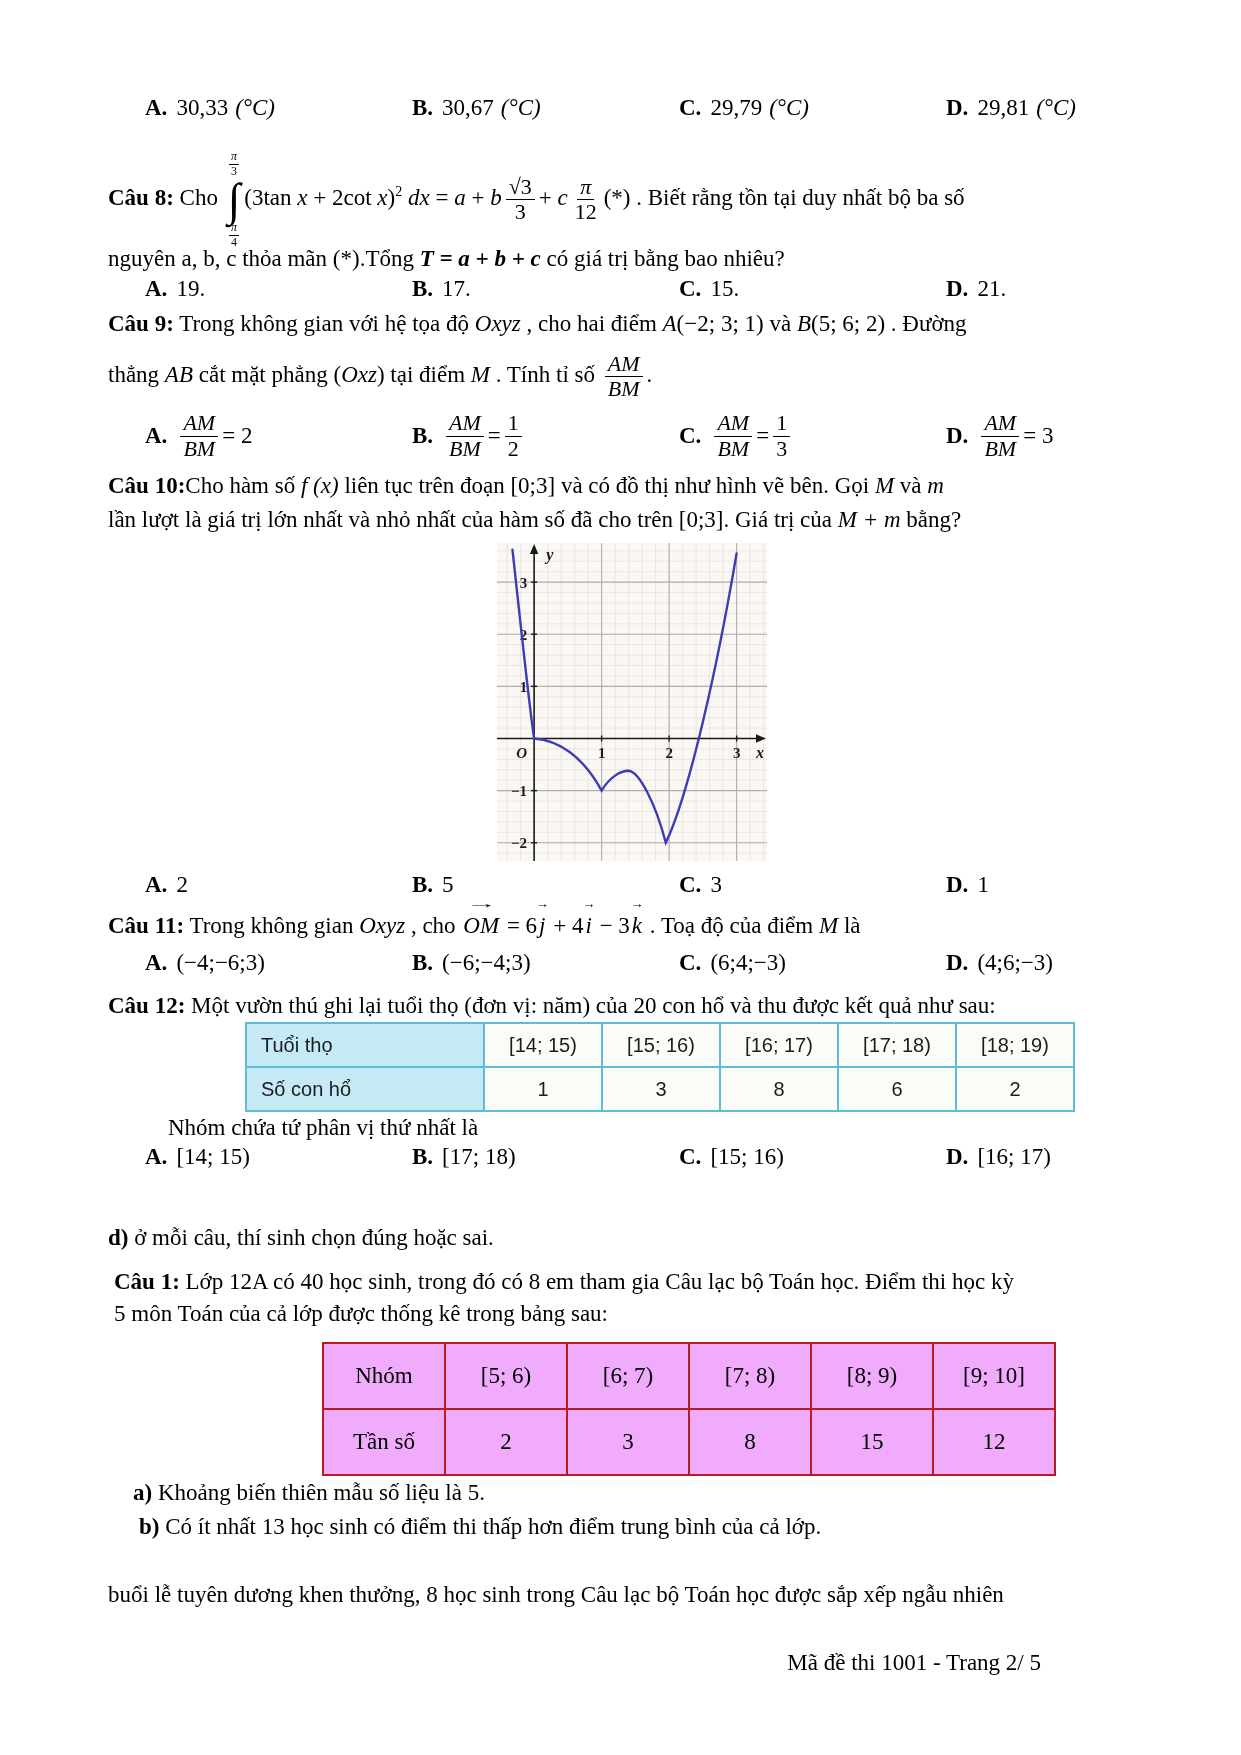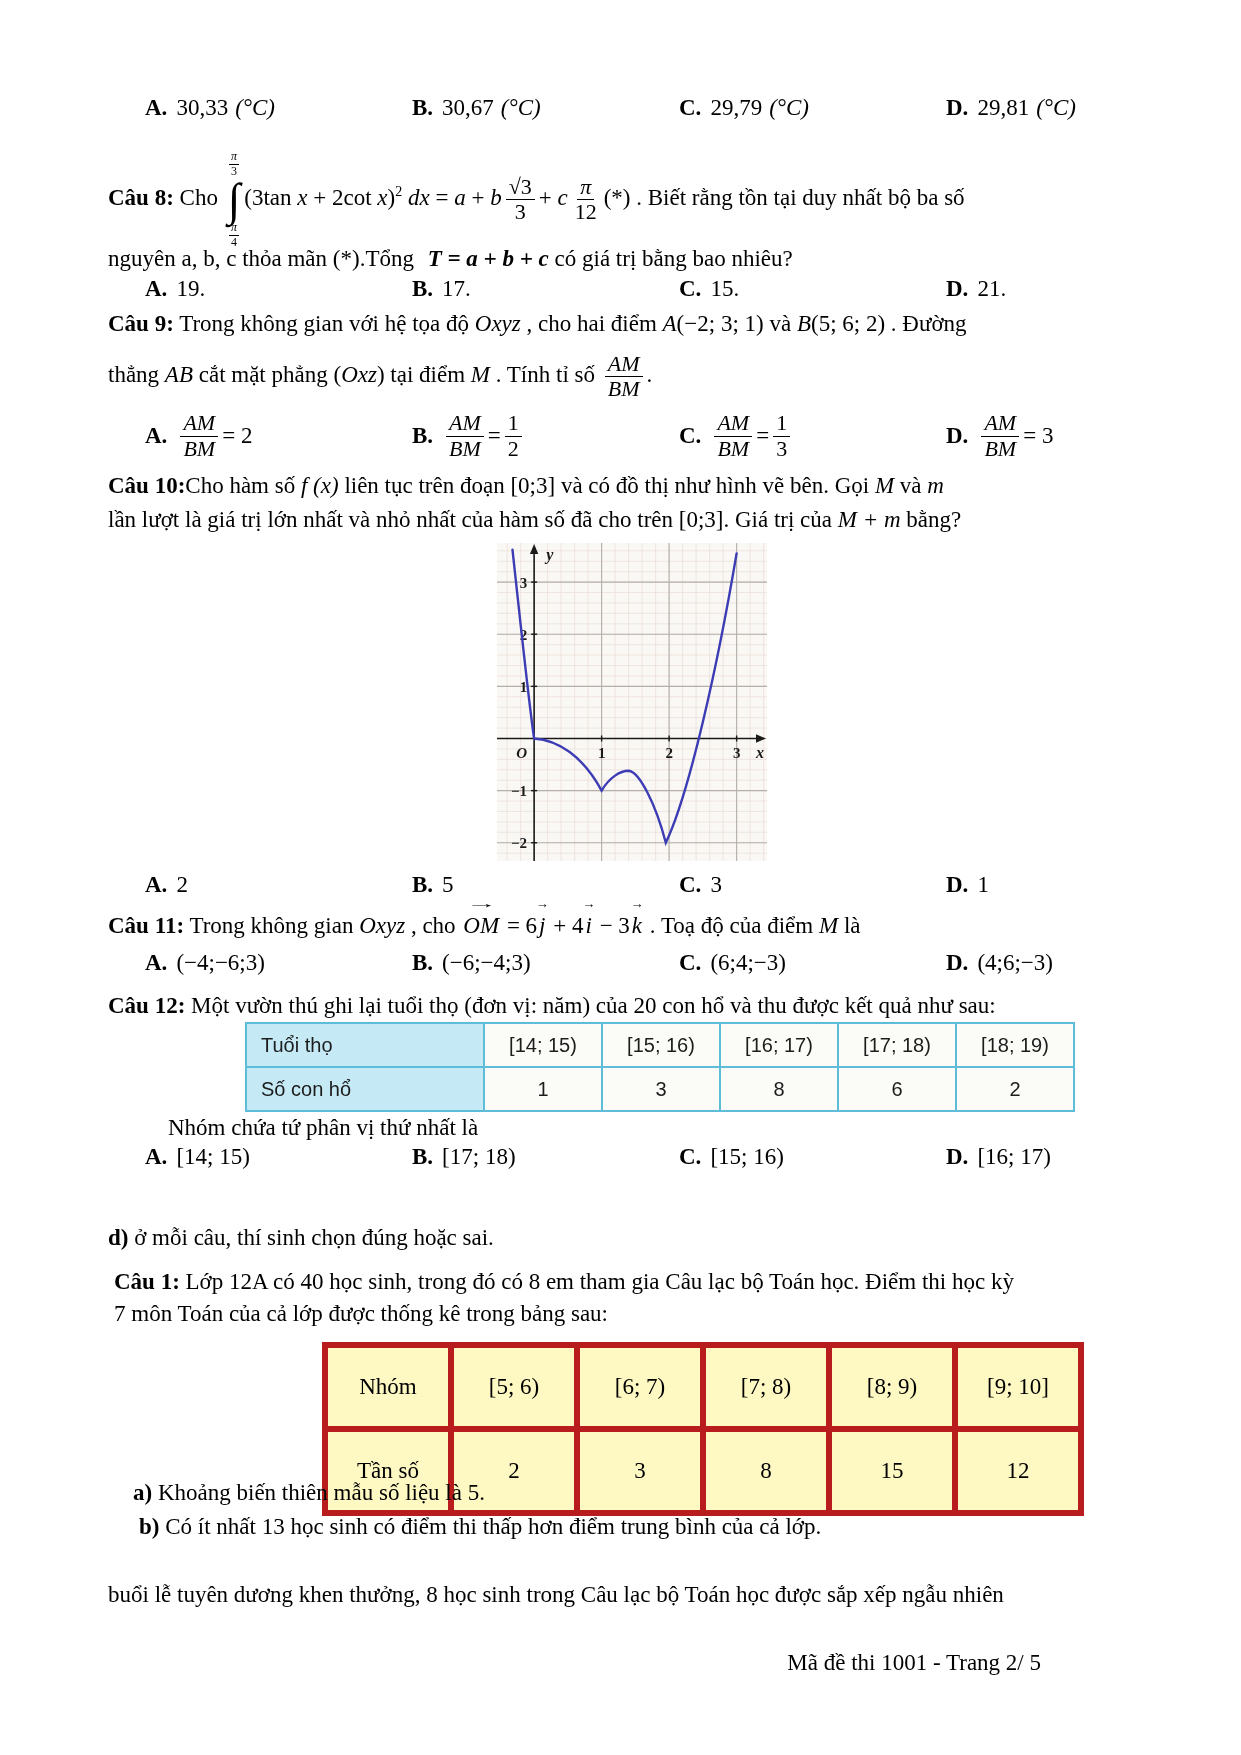--- a/index.html
+++ b/index.html
@@ -4,21 +4,21 @@
 <style>
   html,body{margin:0;padding:0;background:#fff;}
   .page{position:relative;width:1241px;height:1755px;background:#ffffff;
         font-family:"Liberation Serif",serif;font-size:23px;color:#000;overflow:hidden;}
   .row{position:absolute;left:108px;right:40px;line-height:32px;white-space:nowrap;}
   .optrow{position:absolute;left:145px;right:30px;display:flex;align-items:center;white-space:nowrap;}
   .opt{flex:0 0 267px;display:flex;align-items:center;}
   .opt:last-child{flex:0 0 auto;}
   .lt{font-weight:bold;margin-right:9px;}
   .it{font-style:italic;}
-  .bi{font-weight:bold;font-style:italic;margin-left:8px;}
+  .bi{font-weight:bold;font-style:italic;}
   .qlabel{font-weight:bold;}
   .unit{font-style:italic;margin-left:7px;}
   sup{font-size:14px;}
   .frac{display:inline-flex;flex-direction:column;align-items:center;vertical-align:middle;
         line-height:1.12;margin:0 4px;text-align:center;font-size:22px;}
   .frac .fn{border-bottom:1.5px solid #000;padding:0 3px;display:block;}
   .frac .fd{padding:0 3px;display:block;}
   .intwrap{display:inline-flex;flex-direction:column;align-items:center;vertical-align:middle;
            margin:0 4px;line-height:1;}
   .intsign{font-size:46px;line-height:.92;font-style:italic;}
@@ -28,21 +28,21 @@
   .vec .arr{position:absolute;left:50%;transform:translateX(-50%);top:-13px;font-size:13px;
             font-style:normal;line-height:1;}
   .vec.wide .arr{transform:translateX(-50%) scaleX(2.4);}
   
   .t1{position:absolute;left:245px;top:1022px;border-collapse:collapse;
       font-family:"Liberation Sans",sans-serif;font-size:20px;color:#1c1c1c;border-radius:14px;}
   .t1 td{border:2px solid #5fbcd9;height:40px;text-align:center;background:#fbfbf7;min-width:114px;}
   .t1 td.hd{background:#c6e9f6;text-align:left;padding:0 14px;min-width:208px;}
   
   .t2{position:absolute;left:322px;top:1342px;border-collapse:collapse;font-size:23px;}
-  .t2 td{border:6px solid #b91c1c;height:56px;text-align:center;min-width:100px;padding:11px 10px;background:#fef9c3;}
+  .t2 td{border:2px solid #b91c1c;height:56px;text-align:center;min-width:100px;padding:4px 10px;background:#f0abfc;}
   .graph{position:absolute;left:497px;top:543px;width:270px;height:318px;}
   .footer{position:absolute;right:200px;top:1650px;font-size:23px;}
 </style>
 </head>
 <body>
 
 <div class="page">
 
   <div class="optrow" style="top:95px">
     <span class="opt">
@@ -330,21 +330,21 @@
       </span>
     <span class="opt">
         <b class="lt">D.</b>
         <span>[16; 17)</span>
       </span>
   </div>
 
   <div class="row" style="top:1222px"><b>d)</b><span> ở mỗi câu, thí sinh chọn đúng hoặc sai.</span></div>
 
   <div class="row" style="top:1266px;left:114px"><b class="qlabel">Câu 1:</b><span> Lớp 12A có 40 học sinh, trong đó có 8 em tham gia Câu lạc bộ Toán học. Điểm thi học kỳ</span></div>
-  <div class="row" style="top:1298px;left:114px"><span>7 môn Toán của cả lớp được thống kê trong bảng sau:</span></div>
+  <div class="row" style="top:1298px;left:114px"><span>5 môn Toán của cả lớp được thống kê trong bảng sau:</span></div>
 
   <table class="t2">
     <tbody>
         <tr>
       <td>Nhóm</td>
       <td>[5; 6)</td>
       <td>[6; 7)</td>
       <td>[7; 8)</td>
       <td>[8; 9)</td>
       <td>[9; 10]</td>

